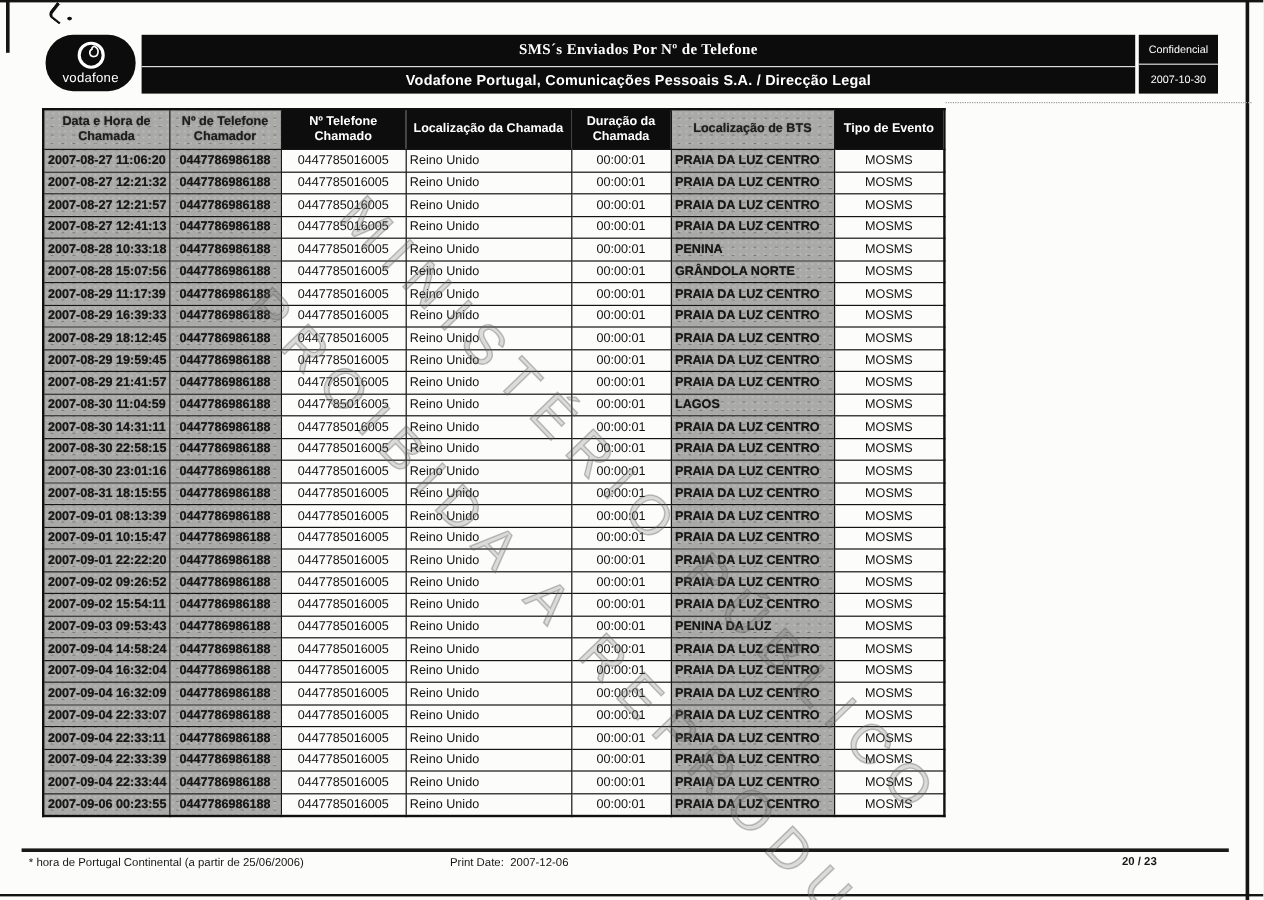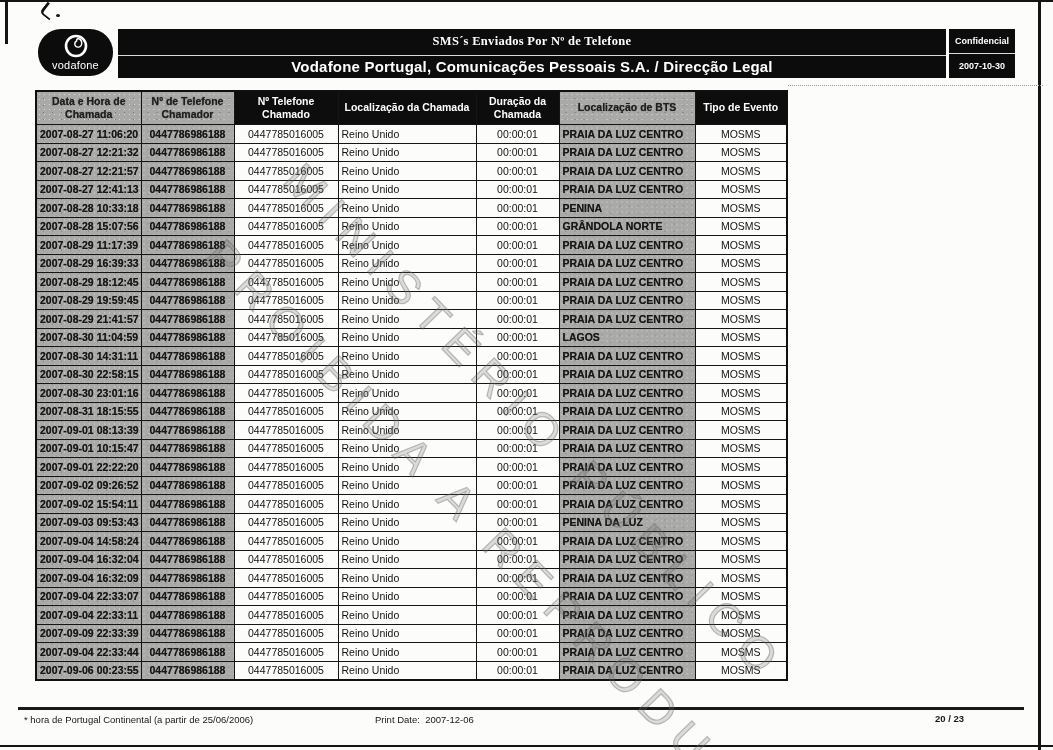--- a/index.html
+++ b/index.html
@@ -21,25 +21,25 @@
   .logo-box{position:absolute;left:38px;top:29px;width:75px;height:47px;background:#0c0c0c;
     display:flex;flex-direction:column;align-items:center;justify-content:center;gap:1px;border-radius:23px;}
   .logo-mark{width:24px;height:24px;position:relative;}
   .logo-text{color:#fff;font-size:11px;letter-spacing:.2px;}
   .title-bar{position:absolute;left:118px;top:29px;width:828px;height:49px;background:#0c0c0c;
     display:flex;flex-direction:column;color:#fff;text-align:center;}
   .title-bar .row1{flex:1.15;display:flex;align-items:center;justify-content:center;
     font-size:12.5px;font-weight:bold;letter-spacing:.3px;font-family:Liberation Serif, serif;}
   .title-bar .sep{height:1px;background:#fff;opacity:.85;}
   .title-bar .row2{flex:1;display:flex;align-items:center;justify-content:center;
-    font-size:15px;font-weight:bold;letter-spacing:.2px;}
+    font-size:12px;font-weight:bold;letter-spacing:.2px;}
   .conf-box{position:absolute;left:949px;top:29px;width:66px;height:49px;background:#0c0c0c;
     display:flex;flex-direction:column;color:#fff;text-align:center;}
   .conf-box .row1,.conf-box .row2{flex:1;display:flex;align-items:center;justify-content:center;
-    font-size:9px;font-weight:bold;}
+    font-size:9px;font-weight:normal;}
   .conf-box .sep{height:1px;background:#fff;opacity:.85;}
   
   .log-table{position:absolute;left:35px;top:90px;width:751px;border-collapse:collapse;
     table-layout:fixed;border:2px solid #101010;}
   .log-table th,.log-table td{border:1.5px solid #151515;overflow:hidden;white-space:nowrap;}
   .log-table th{height:30px;font-size:10.5px;font-weight:bold;padding:1px 2px;white-space:normal;line-height:1.25;}
   .log-table td{height:17.5px;padding:0 3px;font-size:10.5px;}
   .th-black{background:#0d0d0d;color:#fff;}
   .tex{background-color:#a9a9a7;
     background-image:
@@ -356,21 +356,21 @@
         <tr>
           <td class="tex cell-smudge ta-c">2007-09-04 22:33:11</td>
           <td class="tex cell-smudge ta-c">0447786986188</td>
           <td class="ta-c">0447785016005</td>
           <td class="ta-l">Reino Unido</td>
           <td class="ta-c">00:00:01</td>
           <td class="tex cell-smudge ta-l">PRAIA DA LUZ CENTRO</td>
           <td class="ta-c">MOSMS</td>
         </tr>
         <tr>
-          <td class="tex cell-smudge ta-c">2007-09-09 22:33:39</td>
+          <td class="tex cell-smudge ta-c">2007-09-04 22:33:39</td>
           <td class="tex cell-smudge ta-c">0447786986188</td>
           <td class="ta-c">0447785016005</td>
           <td class="ta-l">Reino Unido</td>
           <td class="ta-c">00:00:01</td>
           <td class="tex cell-smudge ta-l">PRAIA DA LUZ CENTRO</td>
           <td class="ta-c">MOSMS</td>
         </tr>
         <tr>
           <td class="tex cell-smudge ta-c">2007-09-04 22:33:44</td>
           <td class="tex cell-smudge ta-c">0447786986188</td>

